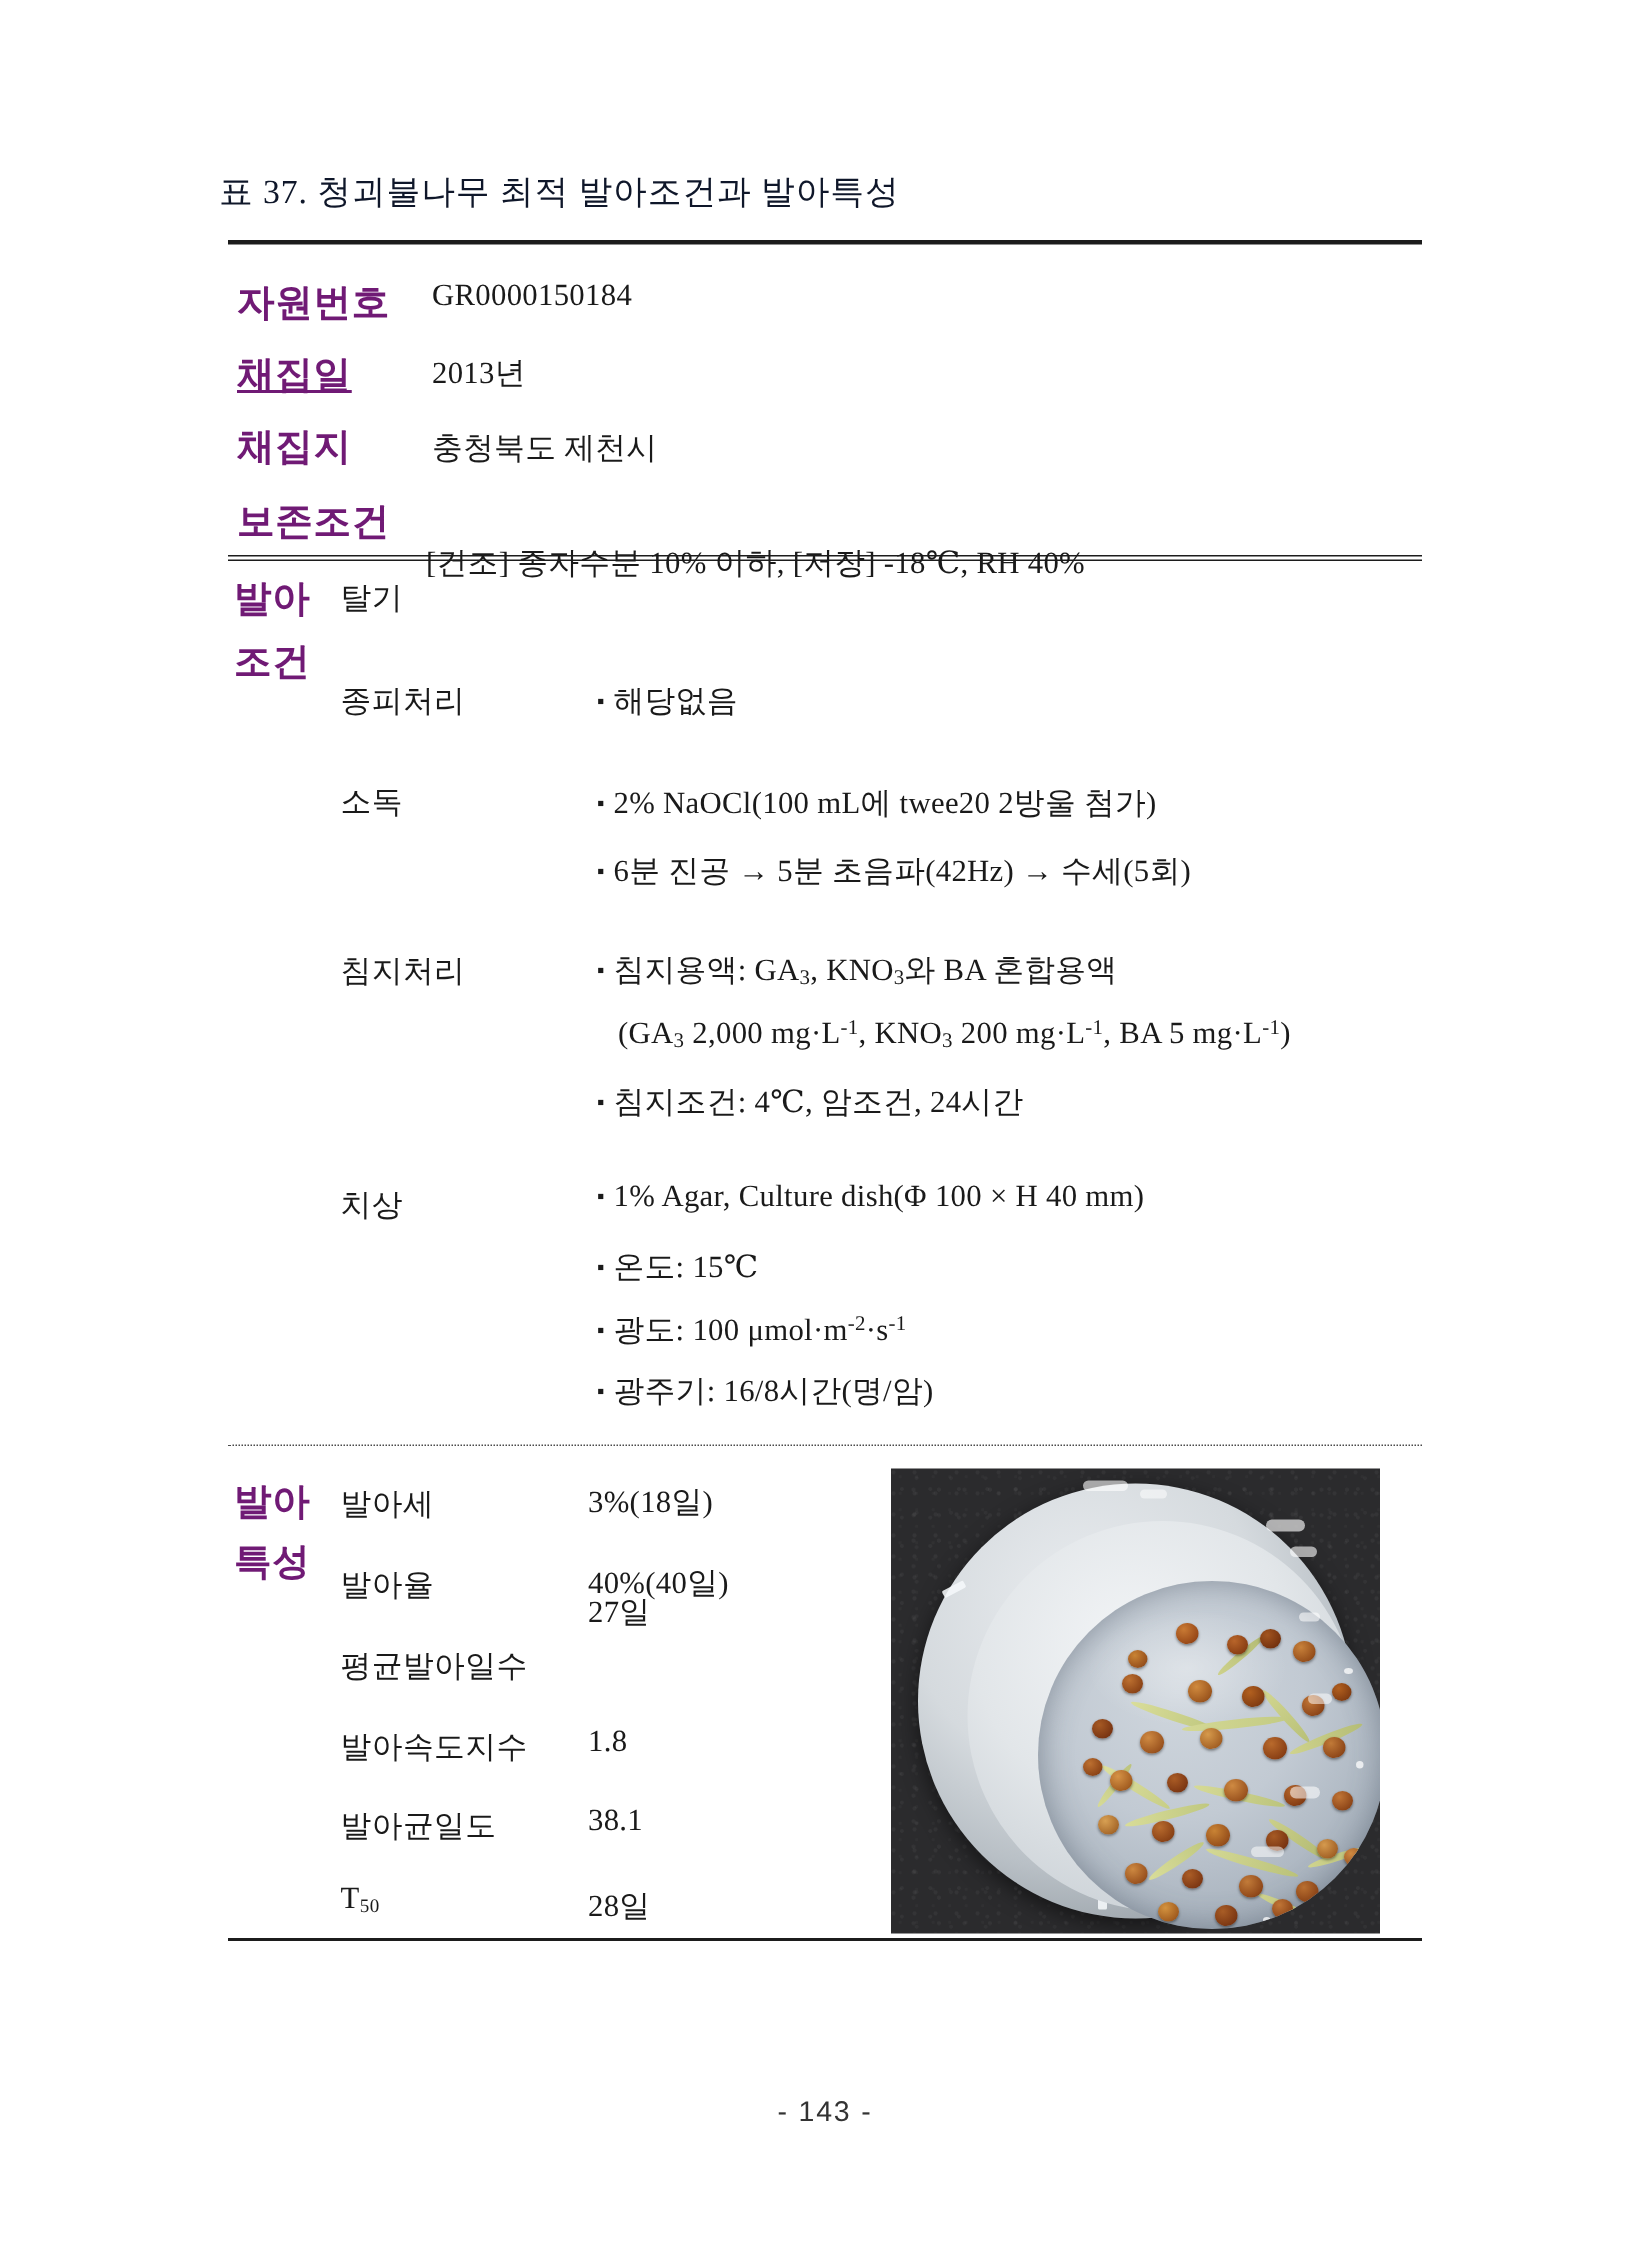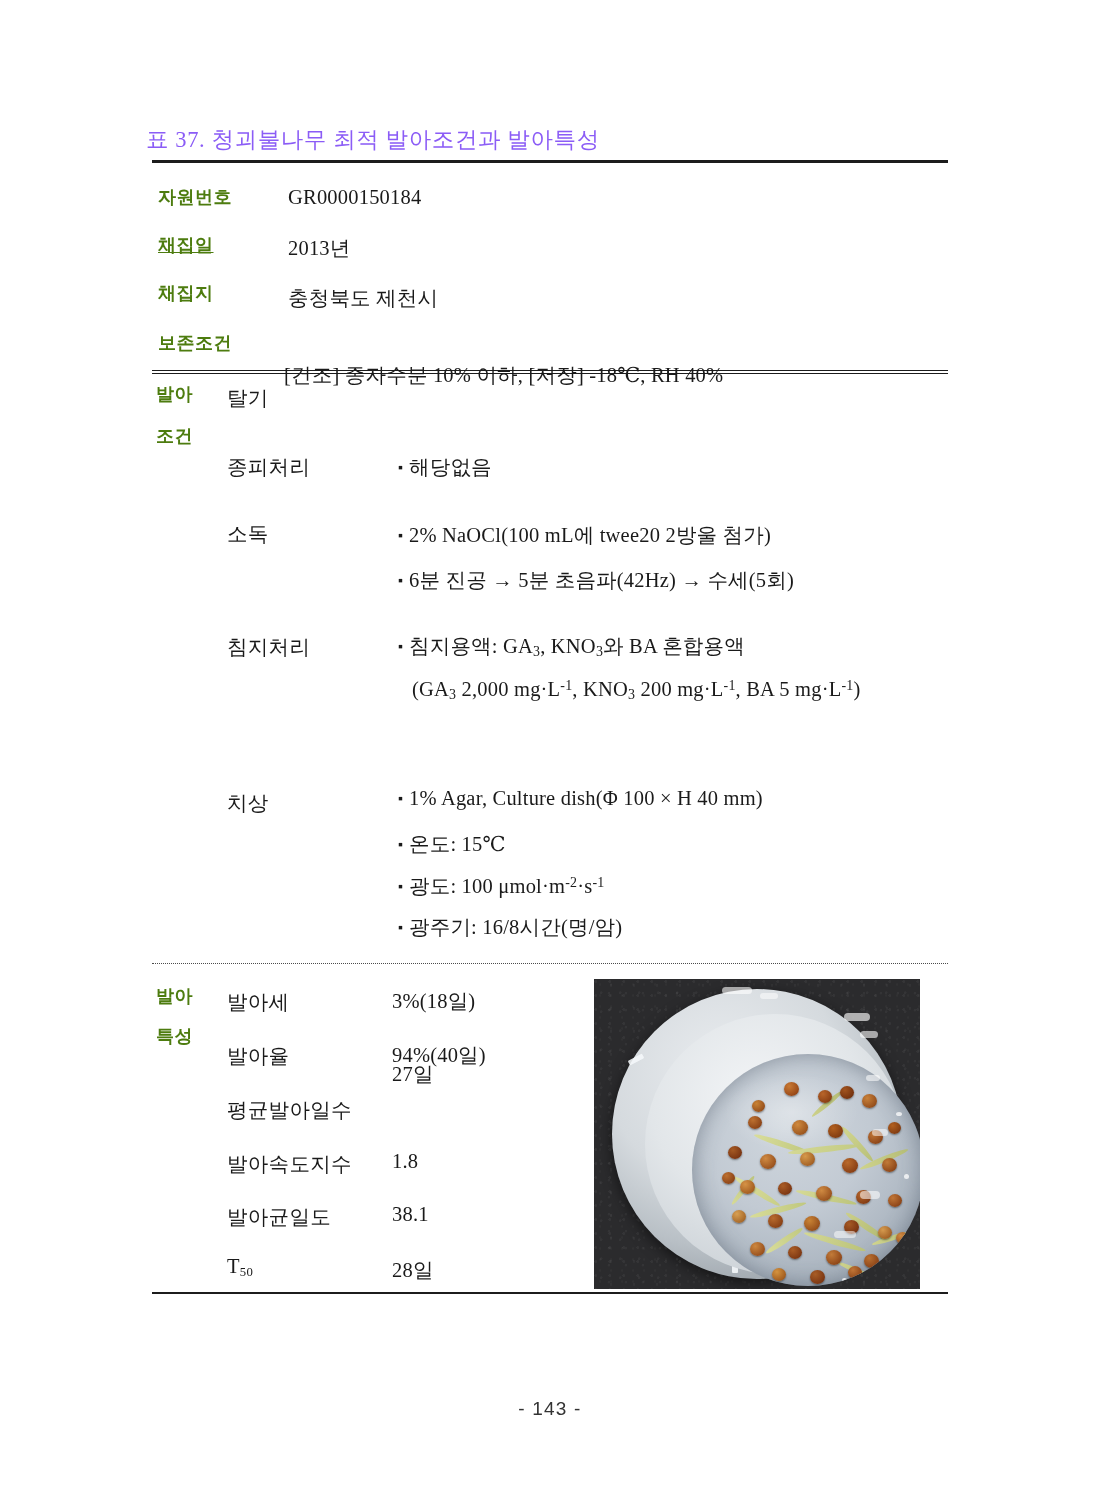--- a/index.html
+++ b/index.html
@@ -19,25 +19,25 @@
 
   .page {
     position: absolute;
     inset: 0;
   }
 
   
   .table-caption {
     position: absolute;
     left: 146px;
-    top: 124px;
+    top: 112px;
     font-size: 22.5px;
     letter-spacing: 0.6px;
     white-space: nowrap;
-    color: #8b5cf6;
+    color: #0f172a;
   }
 
   .rule-top {
     position: absolute;
     left: 152px;
     top: 160px;
     width: 796px;
     height: 3px;
     background: #1c1c1c;
   }
@@ -65,24 +65,24 @@
     top: 1292px;
     width: 796px;
     height: 2px;
     background: #1c1c1c;
   }
 
   
   .lbl-bold {
     position: absolute;
     font-weight: bold;
-    font-size: 18px;
+    font-size: 25px;
     letter-spacing: 0.5px;
     white-space: nowrap;
-    color: #4d7c0f;
+    color: #701a75;
   }
   .lbl {
     position: absolute;
     font-size: 20.5px;
     letter-spacing: 0.3px;
     white-space: nowrap;
     color: #1a1a1a;
   }
   .val {
     position: absolute;
@@ -244,35 +244,36 @@
   <div class="lbl cond-label" style="top:453px;">종피처리</div>
   <div class="val cond-value" style="top:453px;"><span class="bullet">▪</span><span>해당없음</span></div>
 
   <div class="lbl cond-label" style="top:520px;text-align:center;">소독</div>
   <div class="val cond-value" style="top:521px;"><span class="bullet">▪</span><span>2% NaOCl(100 mL에 twee20 2방울 첨가)</span></div>
   <div class="val cond-value" style="top:566px;"><span class="bullet">▪</span><span>6분 진공 → 5분 초음파(42Hz) → 수세(5회)</span></div>
 
   <div class="lbl cond-label" style="top:633px;">침지처리</div>
   <div class="val cond-value" style="top:632px;"><span class="bullet">▪</span>침지용액: GA<sub>3</sub>, KNO<sub>3</sub>와 BA 혼합용액</div>
   <div class="val cond-cont" style="top:678px;">(GA<sub>3</sub> 2,000 mg·L<sup>-1</sup>, KNO<sub>3</sub> 200 mg·L<sup>-1</sup>, BA 5 mg·L<sup>-1</sup>)</div>
+  <div class="val cond-value" style="top:720px;"><span class="bullet">▪</span><span>침지조건: 4℃, 암조건, 24시간</span></div>
 
   <div class="lbl cond-label" style="top:789px;">치상</div>
   <div class="val cond-value" style="top:787px;"><span class="bullet">▪</span><span>1% Agar, Culture dish(Φ 100 × H 40 mm)</span></div>
   <div class="val cond-value" style="top:830px;"><span class="bullet">▪</span><span>온도: 15℃</span></div>
   <div class="val cond-value" style="top:872px;"><span class="bullet">▪</span>광도: 100 μmol·m<sup>-2</sup>·s<sup>-1</sup></div>
   <div class="val cond-value" style="top:913px;"><span class="bullet">▪</span><span>광주기: 16/8시간(명/암)</span></div>
 
   <div class="lbl-bold sect-title" style="top:984px;">발아</div>
   <div class="lbl-bold sect-title" style="top:1024px;">특성</div>
 
   <div class="lbl char-label" style="top:988px;">발아세</div>
   <div class="val char-value" style="top:987px;">3%(18일)</div>
 
   <div class="lbl char-label" style="top:1042px;">발아율</div>
-  <div class="val char-value" style="top:1041px;">94%(40일)</div>
+  <div class="val char-value" style="top:1041px;">40%(40일)</div>
 
   <div class="lbl char-label" style="top:1096px;">평균발아일수</div>
   <div class="val char-value" style="top:1060px;">27일</div>
 
   <div class="lbl char-label" style="top:1150px;">발아속도지수</div>
   <div class="val char-value" style="top:1150px;">1.8</div>
 
   <div class="lbl char-label" style="top:1203px;">발아균일도</div>
   <div class="val char-value" style="top:1203px;">38.1</div>
 

